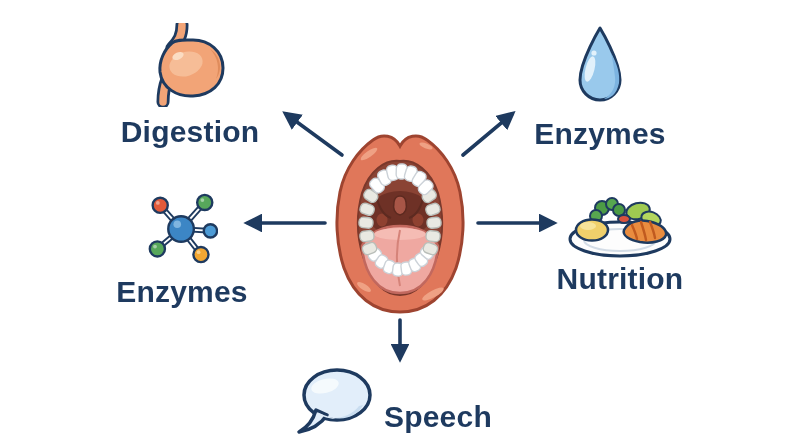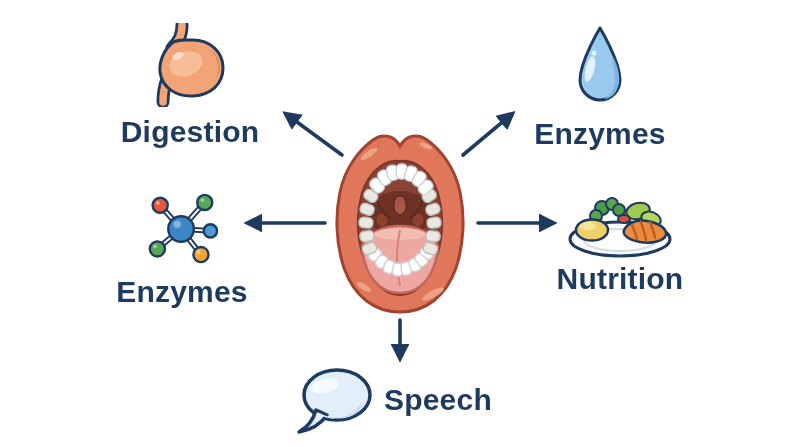--- a/index.html
+++ b/index.html
@@ -6,21 +6,21 @@
   .stage{
     position:relative;width:800px;height:447px;background:#ffffff;
     font-family:"Liberation Sans",sans-serif;overflow:hidden;
   }
   .node{position:absolute;text-align:center;}
   .node .label{
     font-size:30px;font-weight:bold;color:#1e3a5f;letter-spacing:0.2px;
     white-space:nowrap;
   }
   .node svg{display:block;margin:0 auto;}
-  .node-speech{display:flex;align-items:center;gap:10px;text-align:left;}
+  .node-speech{display:flex;align-items:flex-end;gap:10px;text-align:left;}
   .arrows{position:absolute;left:0;top:0;pointer-events:none;}
   .mouth{position:absolute;}
 </style>
 </head>
 <body>
 
 <div class="stage">
 
   <svg class="arrows" width="800" height="447" viewBox="0 0 800 447">
     <defs>

